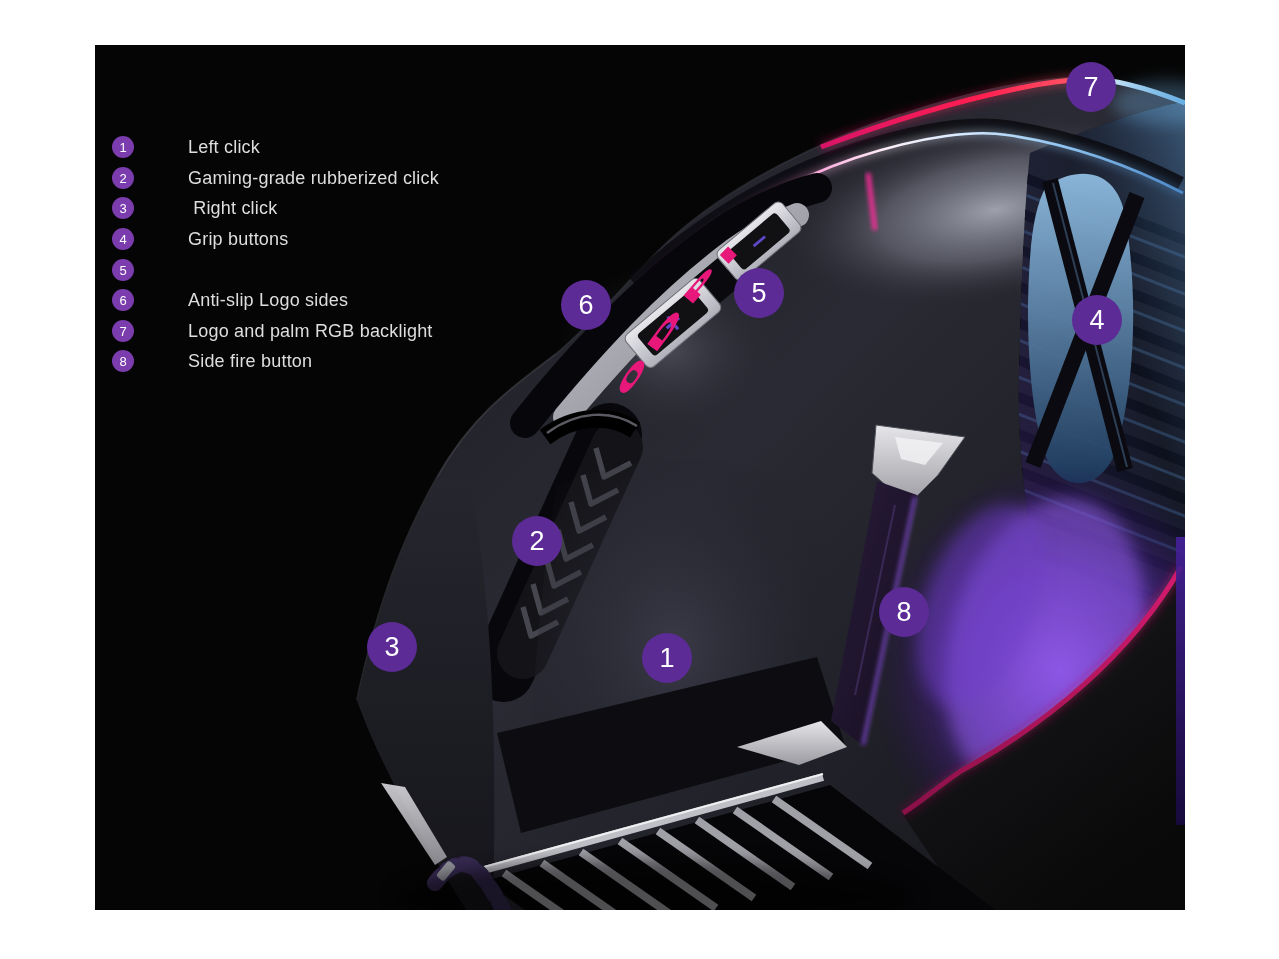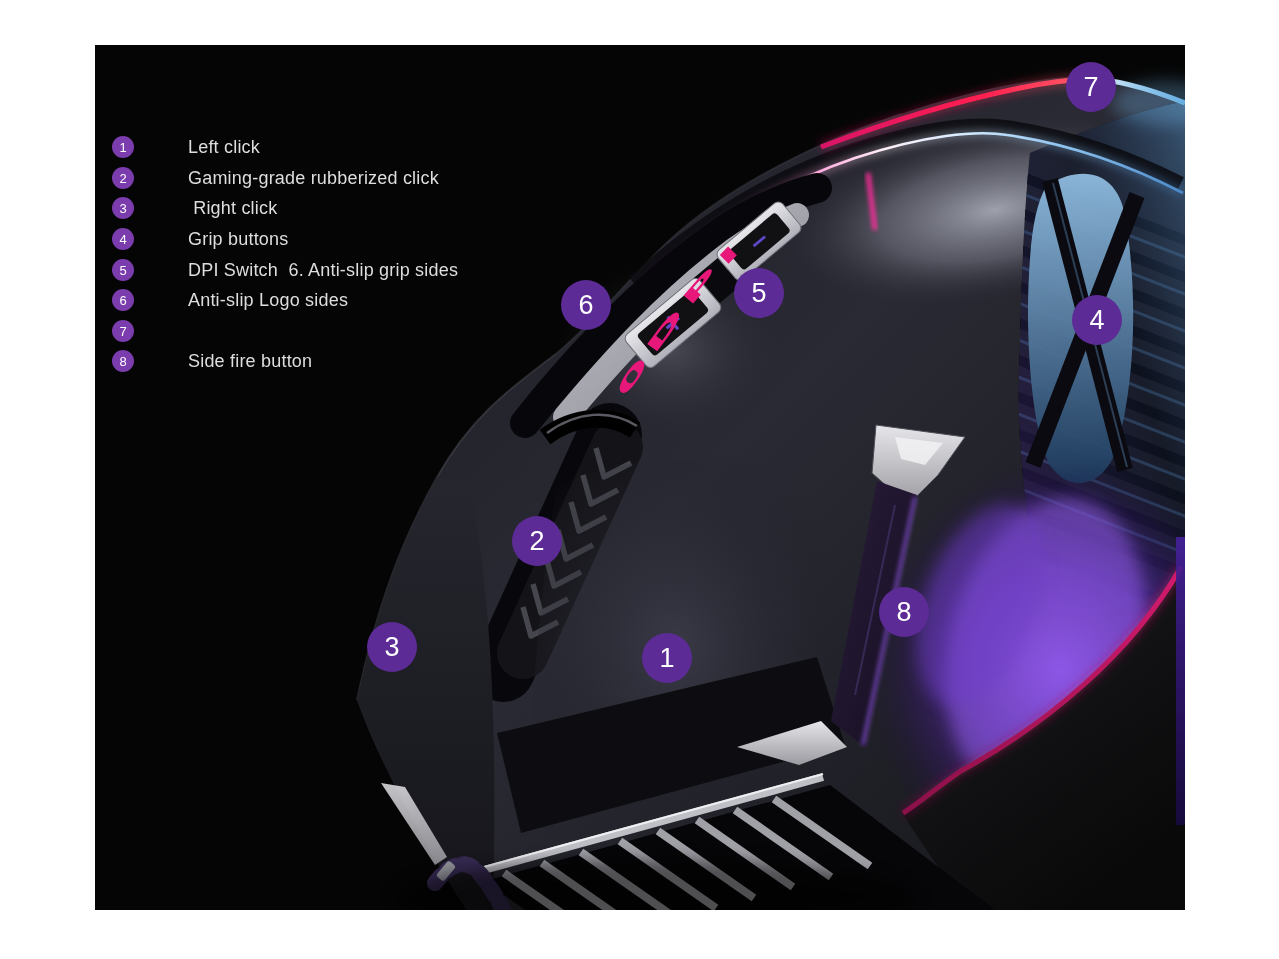--- a/index.html
+++ b/index.html
@@ -300,28 +300,28 @@
       <div class="legend-row" style="top:148px">
         <span class="legend-badge">3</span>
         <span class="legend-label"> Right click</span>
       </div>
       <div class="legend-row" style="top:179px">
         <span class="legend-badge">4</span>
         <span class="legend-label">Grip buttons</span>
       </div>
       <div class="legend-row" style="top:210px">
         <span class="legend-badge">5</span>
-        <span class="legend-label">DPI Switch  6. Anti-slip grip sides</span>
       </div>
       <div class="legend-row" style="top:240px">
         <span class="legend-badge">6</span>
         <span class="legend-label">Anti-slip Logo sides</span>
       </div>
       <div class="legend-row" style="top:271px">
         <span class="legend-badge">7</span>
+        <span class="legend-label">Logo and palm RGB backlight</span>
       </div>
       <div class="legend-row" style="top:301px">
         <span class="legend-badge">8</span>
         <span class="legend-label">Side fire button</span>
       </div>
     </div>
 
     <div class="marker" style="left:572px;top:613px">1</div>
     <div class="marker" style="left:442px;top:496px">2</div>
     <div class="marker" style="left:297px;top:602px">3</div>

